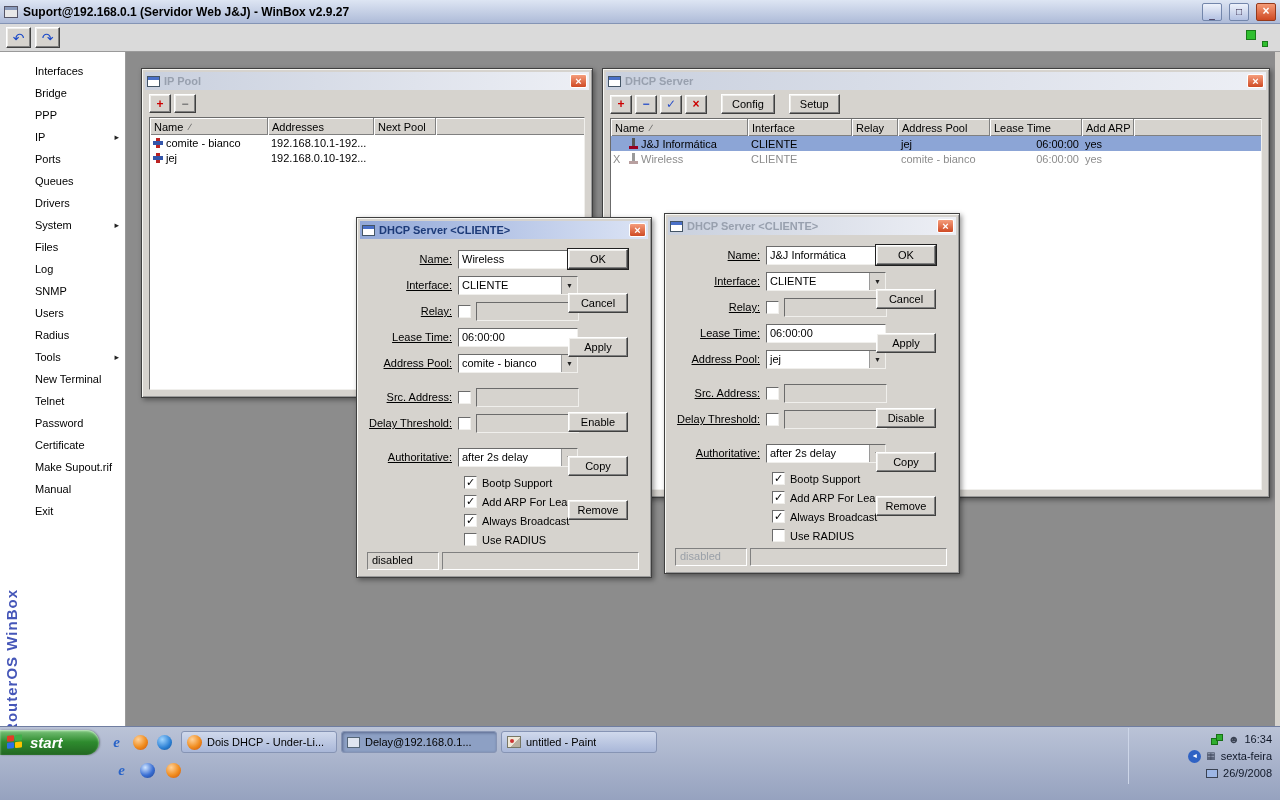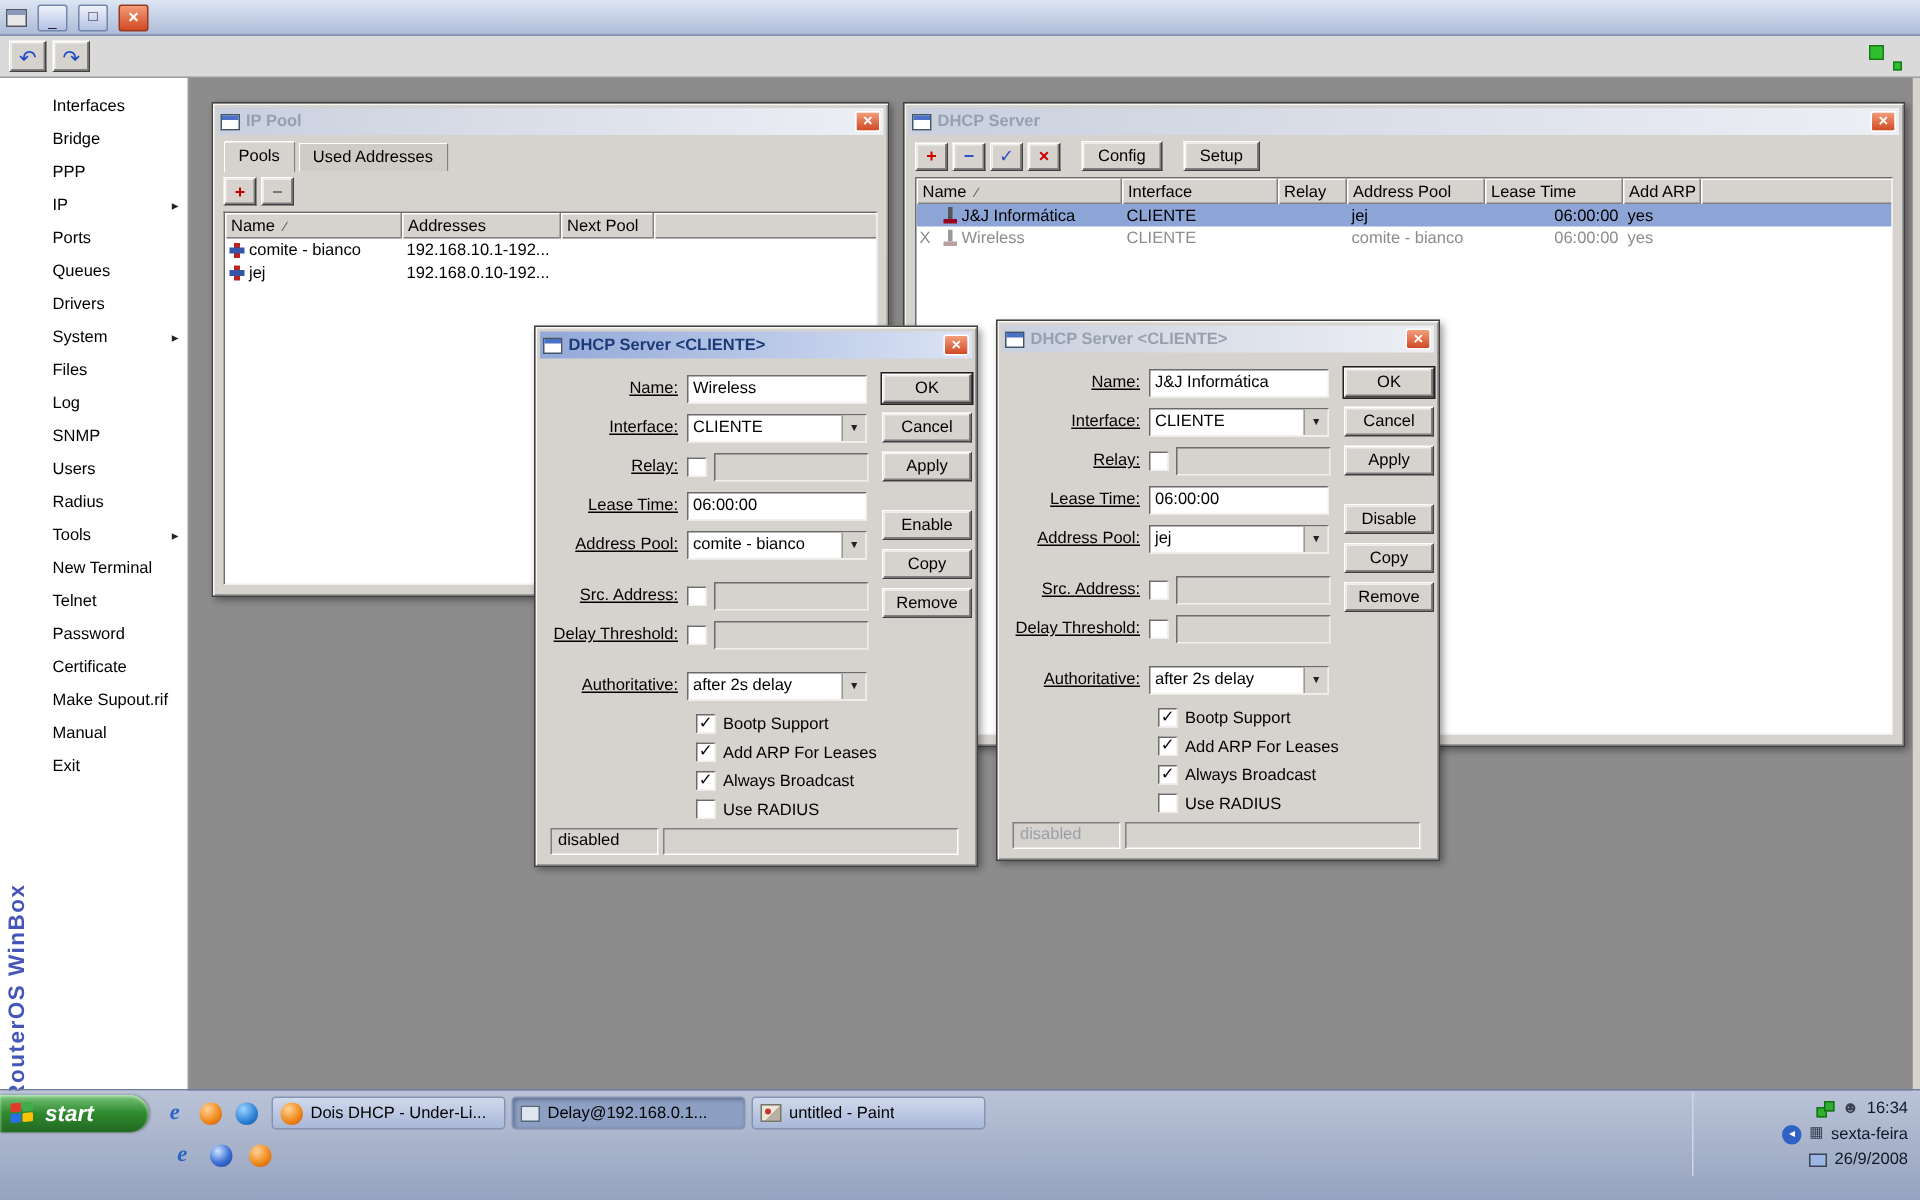--- a/index.html
+++ b/index.html
@@ -76,21 +76,21 @@
   .frow{display:flex;align-items:center;height:20px;margin-bottom:6px;flex:none;}
   .frow.mt8{margin-top:8px;}
   .flabel{width:92px;text-align:right;padding-right:6px;white-space:nowrap;flex:none;text-decoration:underline;}
   .tin{width:120px;height:19px;background:#fff;border:1px solid;border-color:#6b6b6b #f0efec #f0efec #6b6b6b;padding:0 3px;font:inherit;}
   .tin.off{background:#d6d3ce;width:103px;}
   .dd{width:120px;height:19px;display:flex;border:1px solid;border-color:#6b6b6b #f0efec #f0efec #6b6b6b;background:#fff;}
   .dd .val{flex:1;padding:2px 3px;white-space:nowrap;overflow:hidden;}
   .dd .dbtn{width:16px;background:#d6d3ce;border-left:1px solid #9a9a9a;display:flex;align-items:center;justify-content:center;font-size:7px;color:#222;flex:none;}
   .cb{width:13px;height:13px;background:#fff;border:1px solid;border-color:#6b6b6b #f0efec #f0efec #6b6b6b;display:flex;align-items:center;justify-content:center;font-size:11px;font-weight:bold;margin-right:5px;flex:none;line-height:1;}
   .cbrow{display:flex;align-items:center;height:19px;margin-left:98px;flex:none;}
-  .dlg-buttons{position:absolute;top:10px;right:0;display:flex;flex-direction:column;gap:6px;}
+  .dlg-buttons{position:absolute;top:10px;right:20px;display:flex;flex-direction:column;gap:24px;}
   .dlg-btn{width:60px;height:20px;background:#d6d3ce;border:1px solid;border-color:#fff #404040 #404040 #fff;box-shadow:inset -1px -1px 0 #808080,inset 1px 1px 0 #f0efec;font:inherit;}
   .dlg-btn.default{outline:1px solid #202020;}
   .btn-gap{height:7px;}
   .statusbar{display:flex;gap:3px;height:18px;margin:6px 1px 0;margin-top:auto;flex:none;}
   .status-cell{border:1px solid;border-color:#808080 #fff #fff #808080;padding:1px 4px;white-space:nowrap;overflow:hidden;}
   .status-cell.first{width:72px;flex:none;}
   .status-cell.rest{flex:1;}
   .muted{color:#9aa0a8;}
 
   
@@ -122,20 +122,21 @@
   .back-ico{width:13px;height:13px;border-radius:50%;background:#2f62c4;color:#fff;font-size:8px;display:flex;align-items:center;justify-content:center;line-height:1;}
   .grid-ico{font-size:10px;color:#333c50;line-height:1;}
   .mon-ico{width:12px;height:9px;border:1px solid #3a4252;background:#9db6e4;}
   .clock-text{font-size:11px;color:#101828;}
 </style>
 </head>
 <body>
 
 <div id="titlebar">
   <span class="app-ico"></span>
+  <span class="title">Suport@192.168.0.1 (Servidor Web J&amp;J) - WinBox v2.9.27</span>
   <span class="cap-btn">_</span>
   <span class="cap-btn mx">□</span>
   <span class="cap-btn close">×</span>
 </div>
 
 <div id="main-toolbar">
   <span class="tool-btn">
       <span>↶</span>
     </span>
   <span class="tool-btn">
@@ -175,24 +176,20 @@
   </div>
 
   <div id="mdi">
 
     <div class="win" style="left:14px;top:16px;width:452px;height:330px;z-index:1;">
       <div class="win-title inactive">
         <span class="win-ico"></span>
         <span>IP Pool</span>
         <span class="x-btn">×</span>
       </div>
-      <div class="tabs">
-        <span class="tab active">Pools</span>
-        <span class="tab">Used Addresses</span>
-      </div>
       <div class="win-toolbar">
         <span class="sm-btn red">+</span>
         <span class="sm-btn gray">−</span>
       </div>
       <div class="list">
         <div class="thead">
           <span class="th c-pn">
               <span>Name</span>
               <span class="sort">∕</span>
             </span>

